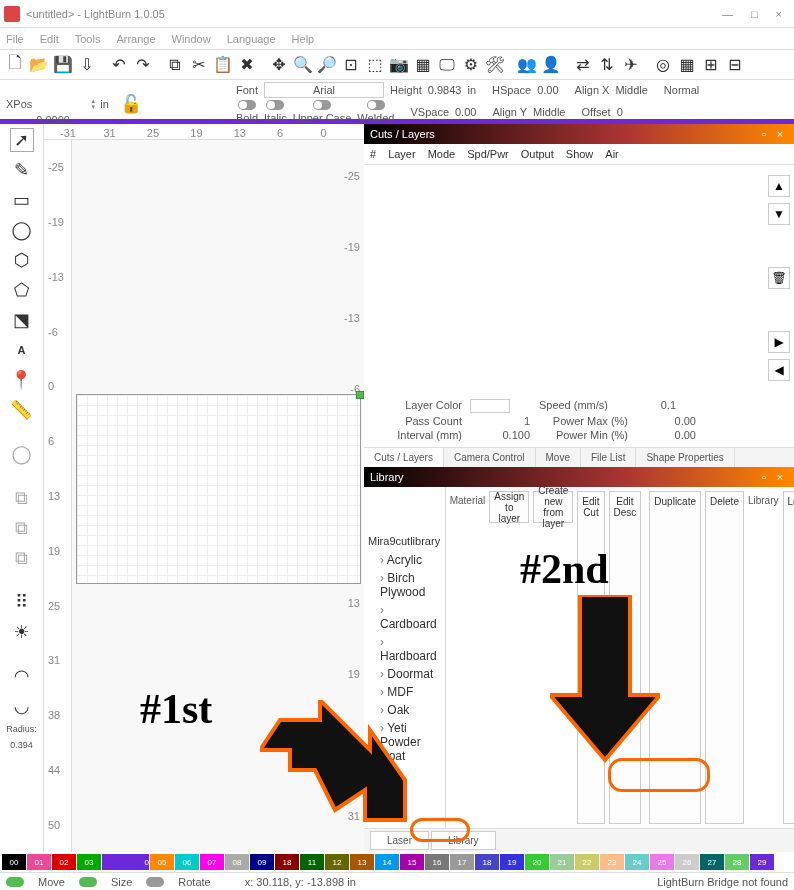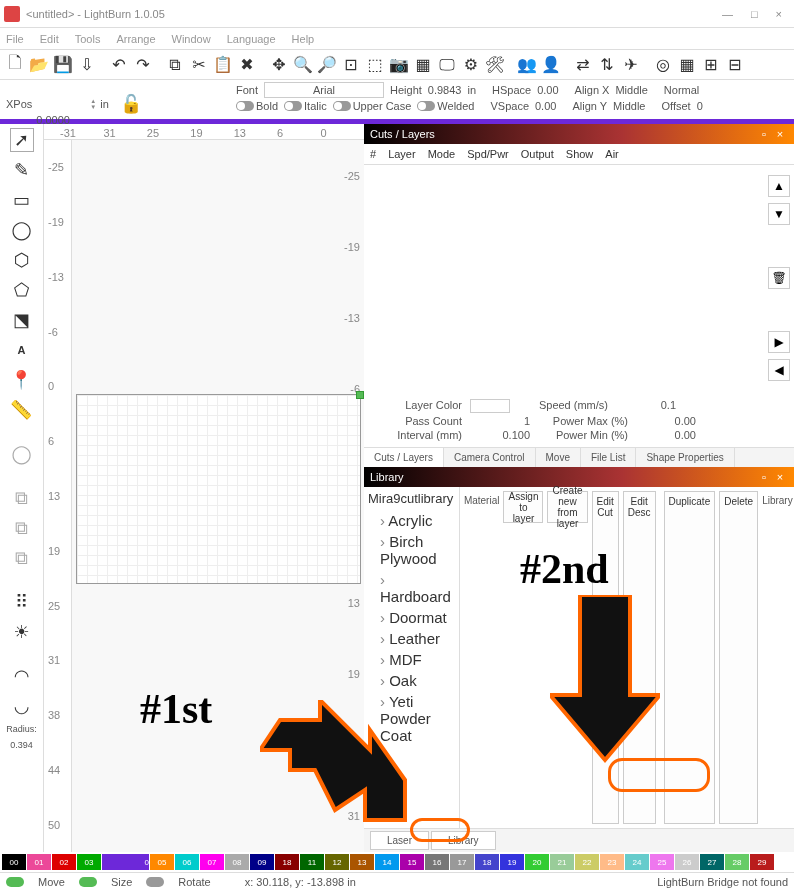--- a/index.html
+++ b/index.html
@@ -14,21 +14,21 @@
 .tb-sep { width: 6px; }
 .propbar { height: 44px; background: #fff; display: flex; border-bottom: 5px solid #6d28d9; }
 .propbar .left { width: 230px; padding: 2px 6px; display: flex; flex-direction: column; gap: 2px; }
 .propbar .left .row { display: flex; align-items: center; gap: 4px; font-size: 10px; color: #555; }
 .propbar .left .val { width: 50px; margin-top: 32px; }
 .propbar .left .spin { display: inline-flex; flex-direction: column; font-size: 6px; color: #888; }
 .lock { font-size: 18px; color: #999; margin-left: 8px; }
 .propbar .right { flex: 1; padding: 2px 6px; display: flex; flex-direction: column; gap: 2px; }
 .propbar .right .row { display: flex; align-items: center; gap: 6px; font-size: 10px; color: #555; }
 .fontsel { border: 1px solid #ccc; padding: 1px 4px; width: 120px; background: #fff; text-align: center; }
-.chk { display: flex; align-items: center; gap: 2px; }
+.chk { display: flex; align-items: center; gap: 2px; flex-direction: column; }
 .chk .sw { width: 18px; height: 10px; background: #999; border-radius: 5px; position: relative; }
 .chk .sw::after { content: ''; position: absolute; width: 8px; height: 8px; background: #fff; border-radius: 50%; top: 1px; left: 1px; }
 .main { display: flex; height: calc(100% - 28px - 22px - 30px - 44px - 20px - 18px); }
 .left-tools { width: 44px; background: #fff; display: flex; flex-direction: column; align-items: center; padding: 4px 0; gap: 6px; border-right: 1px solid #ddd; }
 .lt-icon { width: 24px; height: 24px; display: flex; align-items: center; justify-content: center; font-size: 18px; color: #333; cursor: pointer; }
 .lt-sep { height: 8px; }
 .lt-label { font-size: 9px; color: #555; text-align: center; }
 .canvas-area { flex: 1; background: #f8f8f8; position: relative; overflow: hidden; }
 .ruler-h { position: absolute; top: 0; left: 0; right: 0; height: 16px; background: #fff; display: flex; font-size: 9px; color: #888; align-items: flex-end; padding-left: 16px; border-bottom: 1px solid #ddd; }
 .ruler-h span { flex: 1; }
@@ -51,22 +51,22 @@
 .cuts-props .row { display: flex; gap: 8px; justify-content: flex-start; margin-bottom: 2px; }
 .cuts-props .lbl { width: 90px; text-align: right; }
 .cuts-props .val { width: 60px; text-align: right; }
 .cuts-props .swatch { width: 40px; height: 14px; border: 1px solid #ccc; }
 .tabs { display: flex; background: #f4f4f4; border-top: 1px solid #ddd; }
 .tab { padding: 4px 10px; font-size: 10px; color: #555; cursor: pointer; border-right: 1px solid #ddd; }
 .tab.active { background: #fff; }
 .library-panel { background: #fff; flex: 1; display: flex; flex-direction: column; }
 .lib-body { flex: 1; display: flex; }
 .lib-tree { width: 260px; padding: 4px; border-right: 1px solid #ddd; }
-.lib-tree .libname { font-size: 13px; color: #333; margin-bottom: 4px; }
-.lib-tree .item { padding: 2px 4px 2px 12px; font-size: 15px; color: #333; cursor: pointer; }
+.lib-tree .libname { font-size: 11px; color: #333; margin-bottom: 4px; margin-top: 44px; }
+.lib-tree .item { padding: 2px 4px 2px 12px; font-size: 12px; color: #333; cursor: pointer; }
 .lib-tree .item::before { content: '› '; color: #888; }
 .lib-right { flex: 1; padding: 4px; display: flex; gap: 4px; }
 .lib-right .sec-label { font-size: 10px; color: #555; margin-top: 4px; }
 .lib-btn { padding: 4px; background: #fdfdfd; border: 1px solid #ccc; font-size: 10px; color: #333; text-align: center; cursor: pointer; }
 .lib-btn.tall { height: 32px; display: flex; align-items: center; justify-content: center; }
 .lib-row { display: flex; gap: 4px; }
 .lib-row .lib-btn { flex: 1; }
 .bottom-tabs { height: 24px; background: #f4f4f4; border-top: 1px solid #ddd; display: flex; align-items: center; padding-left: 6px; }
 .bottom-tab { padding: 3px 16px; font-size: 10px; color: #555; border: 1px solid #ccc; background: #fff; cursor: pointer; margin-right: 2px; }
 .colorbar { height: 20px; background: #fff; display: flex; align-items: center; padding: 0 2px; gap: 1px; }
@@ -330,23 +330,23 @@
         <span class="spacer"></span>
         <span class="pbtn">▫</span>
         <span class="pbtn">×</span>
       </div>
       <div class="lib-body">
         <div class="lib-tree">
           <div class="libname">Mira9cutlibrary</div>
           <div id="libitems">
               <div class="item">Acrylic</div>
               <div class="item">Birch Plywood</div>
+              <div class="item">Cardboard</div>
               <div class="item">Hardboard</div>
               <div class="item">Doormat</div>
-              <div class="item">Leather</div>
               <div class="item">MDF</div>
               <div class="item">Oak</div>
               <div class="item">Yeti Powder Coat</div>
             </div>
         </div>
         <div class="lib-right">
           <div class="sec-label">Material</div>
           <div class="lib-btn tall">Assign to layer</div>
           <div class="lib-btn tall">Create new from layer</div>
           <div class="lib-btn">Edit Cut</div>
@@ -396,21 +396,21 @@
     <div class="sw" style="background: rgb(51, 51, 221);">19</div>
     <div class="sw" style="background: rgb(51, 204, 51);">20</div>
     <div class="sw" style="background: rgb(153, 204, 153);">21</div>
     <div class="sw" style="background: rgb(204, 204, 102);">22</div>
     <div class="sw" style="background: rgb(255, 187, 136);">23</div>
     <div class="sw" style="background: rgb(102, 204, 204);">24</div>
     <div class="sw" style="background: rgb(238, 119, 238);">25</div>
     <div class="sw" style="background: rgb(204, 204, 204);">26</div>
     <div class="sw" style="background: rgb(0, 102, 102);">27</div>
     <div class="sw" style="background: rgb(102, 204, 102);">28</div>
-    <div class="sw" style="background: #b91c1c;">29</div>
+    <div class="sw" style="background: #6d28d9;">29</div>
   </div>
 
 <div class="statusbar">
   <span class="sw2"></span>
     <span>Move</span>
   <span class="sw2"></span>
     <span>Size</span>
   <span class="sw2 off"></span>
     <span>Rotate</span>
   <span style="margin-left:20px">x: 30.118, y: -13.898 in</span>

